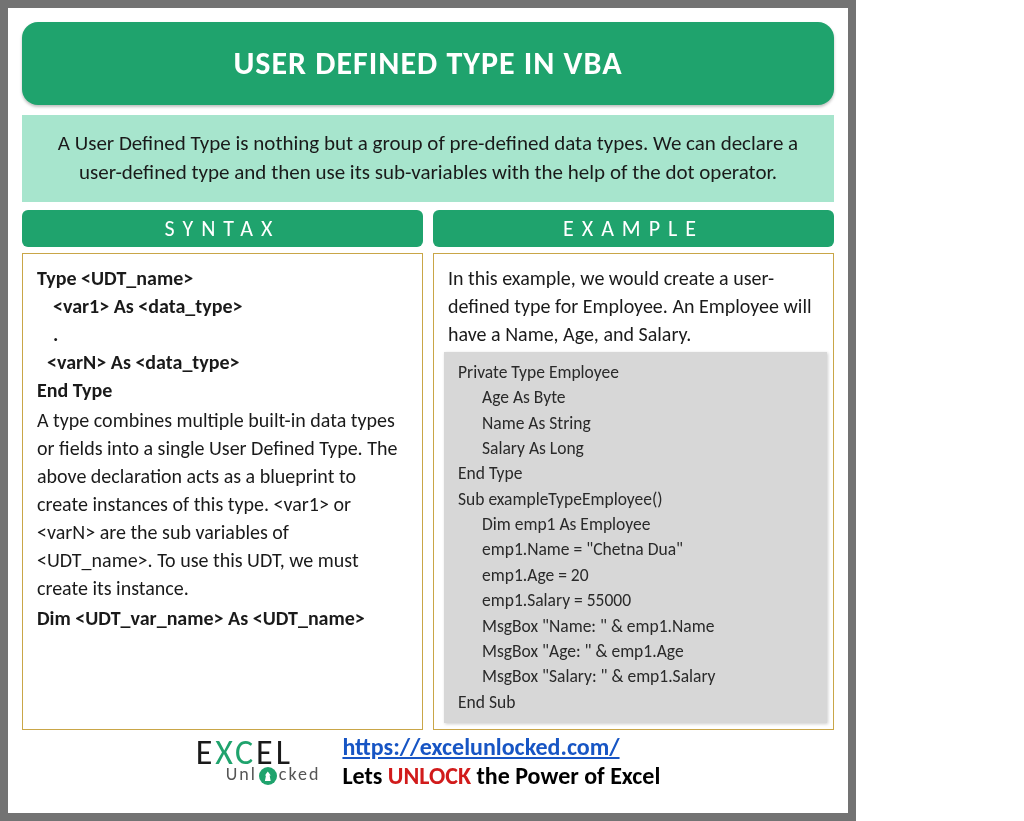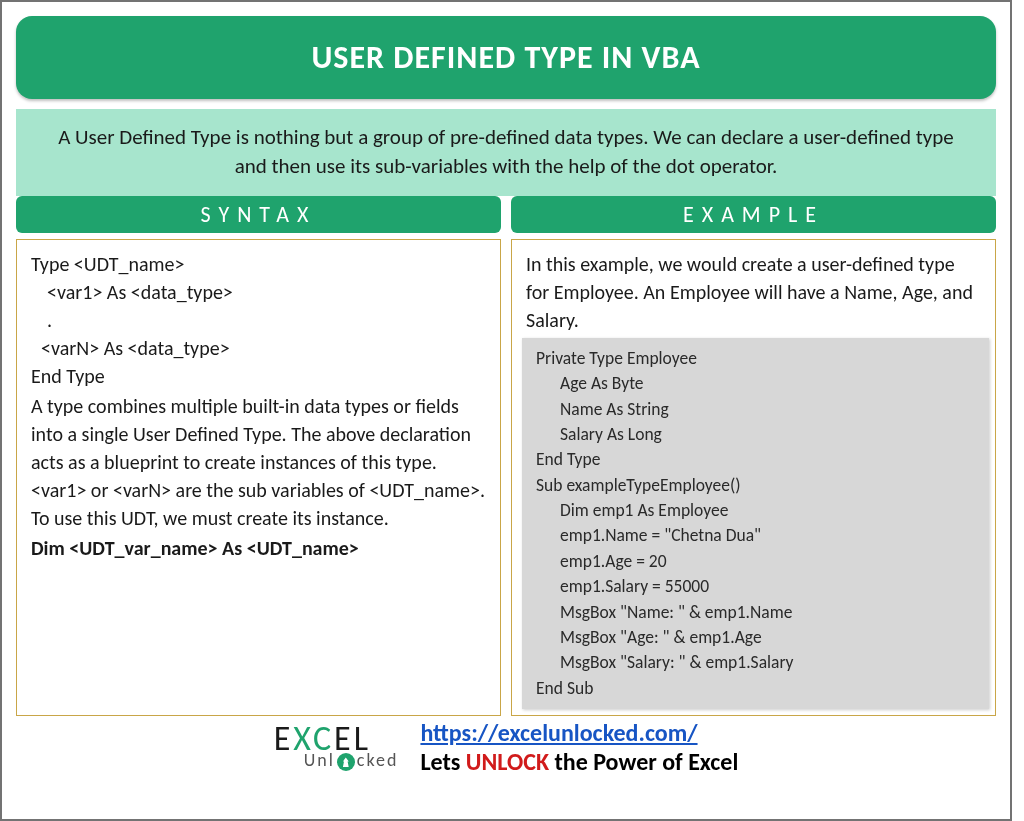--- a/index.html
+++ b/index.html
@@ -4,23 +4,23 @@
   <style>
     * { margin: 0; padding: 0; box-sizing: border-box; }
     body {
       font-family: 'Segoe UI', Calibri, Arial, sans-serif;
       background: #fff;
       width: 1024px;
       height: 821px;
       overflow: hidden;
     }
     .outer-frame {
-      width: 1012px;
+      width: 856px;
       height: 821px;
-      border: 2px solid #737373;
+      border: 8px solid #737373;
       padding: 14px;
       background: #fff;
     }
     .title-banner {
       background: #1fa36d;
       border-radius: 16px;
       padding: 22px 20px;
       text-align: center;
       box-shadow: 0 2px 3px rgba(0,0,0,0.25);
       margin-bottom: 10px;
@@ -30,20 +30,21 @@
       font-size: 32px;
       font-weight: 700;
       letter-spacing: 1px;
     }
     .intro-box {
       background: #a7e5cd;
       padding: 14px 30px;
       text-align: center;
       font-size: 21px;
       color: #1a1a1a;
+      margin-bottom: 8px;
       line-height: 1.4;
     }
     .columns {
       display: flex;
       gap: 10px;
     }
     .column {
       flex: 1;
       display: flex;
       flex-direction: column;
@@ -61,21 +62,21 @@
     }
     .content-box {
       border: 1.5px solid #c9a648;
       padding: 10px 14px;
       font-size: 20px;
       color: #1a1a1a;
       line-height: 1.4;
       flex: 1;
     }
     .syntax-code {
-      font-weight: 400;
+      font-weight: 700;
     }
     .syntax-code .indent1 { padding-left: 16px; display: block; }
     .syntax-desc { margin-top: 2px; }
     .syntax-dim { font-weight: 700; margin-top: 2px; }
     .example-intro { margin-bottom: 4px; }
     .code-block {
       background: #d7d7d7;
       padding: 8px 2px 8px 14px;
       font-family: 'Segoe UI', Calibri, Arial, sans-serif;
       font-size: 17.5px;

